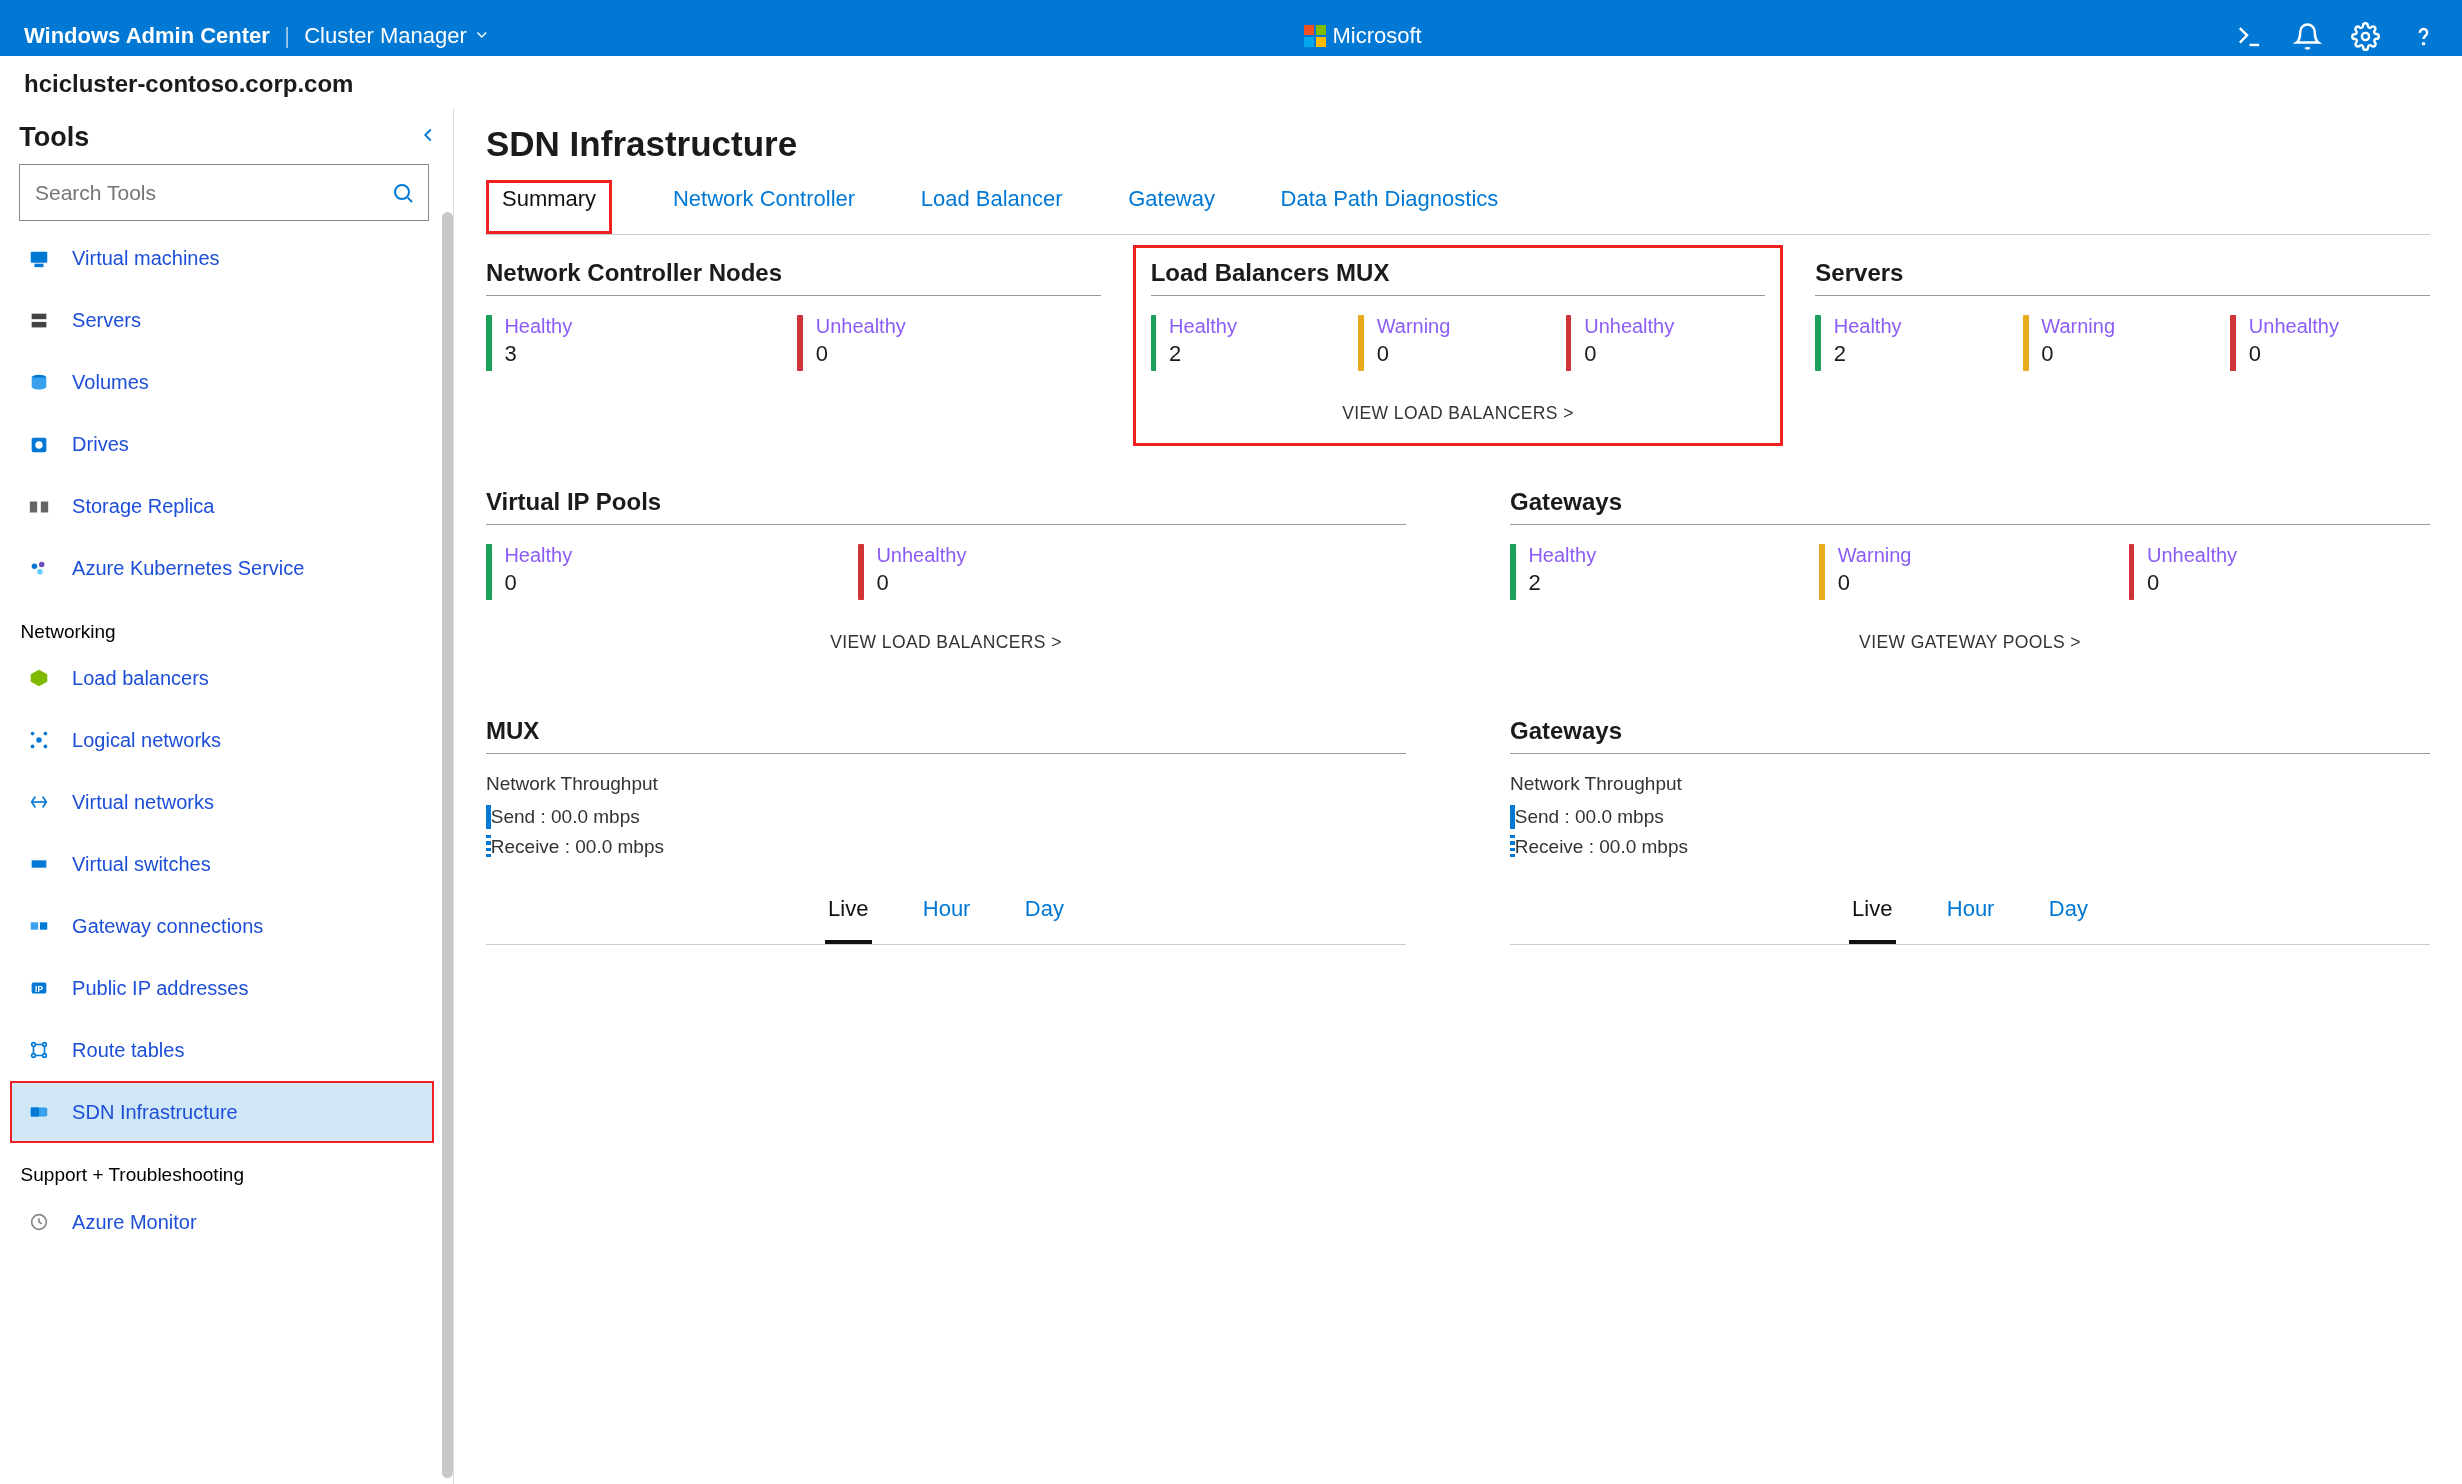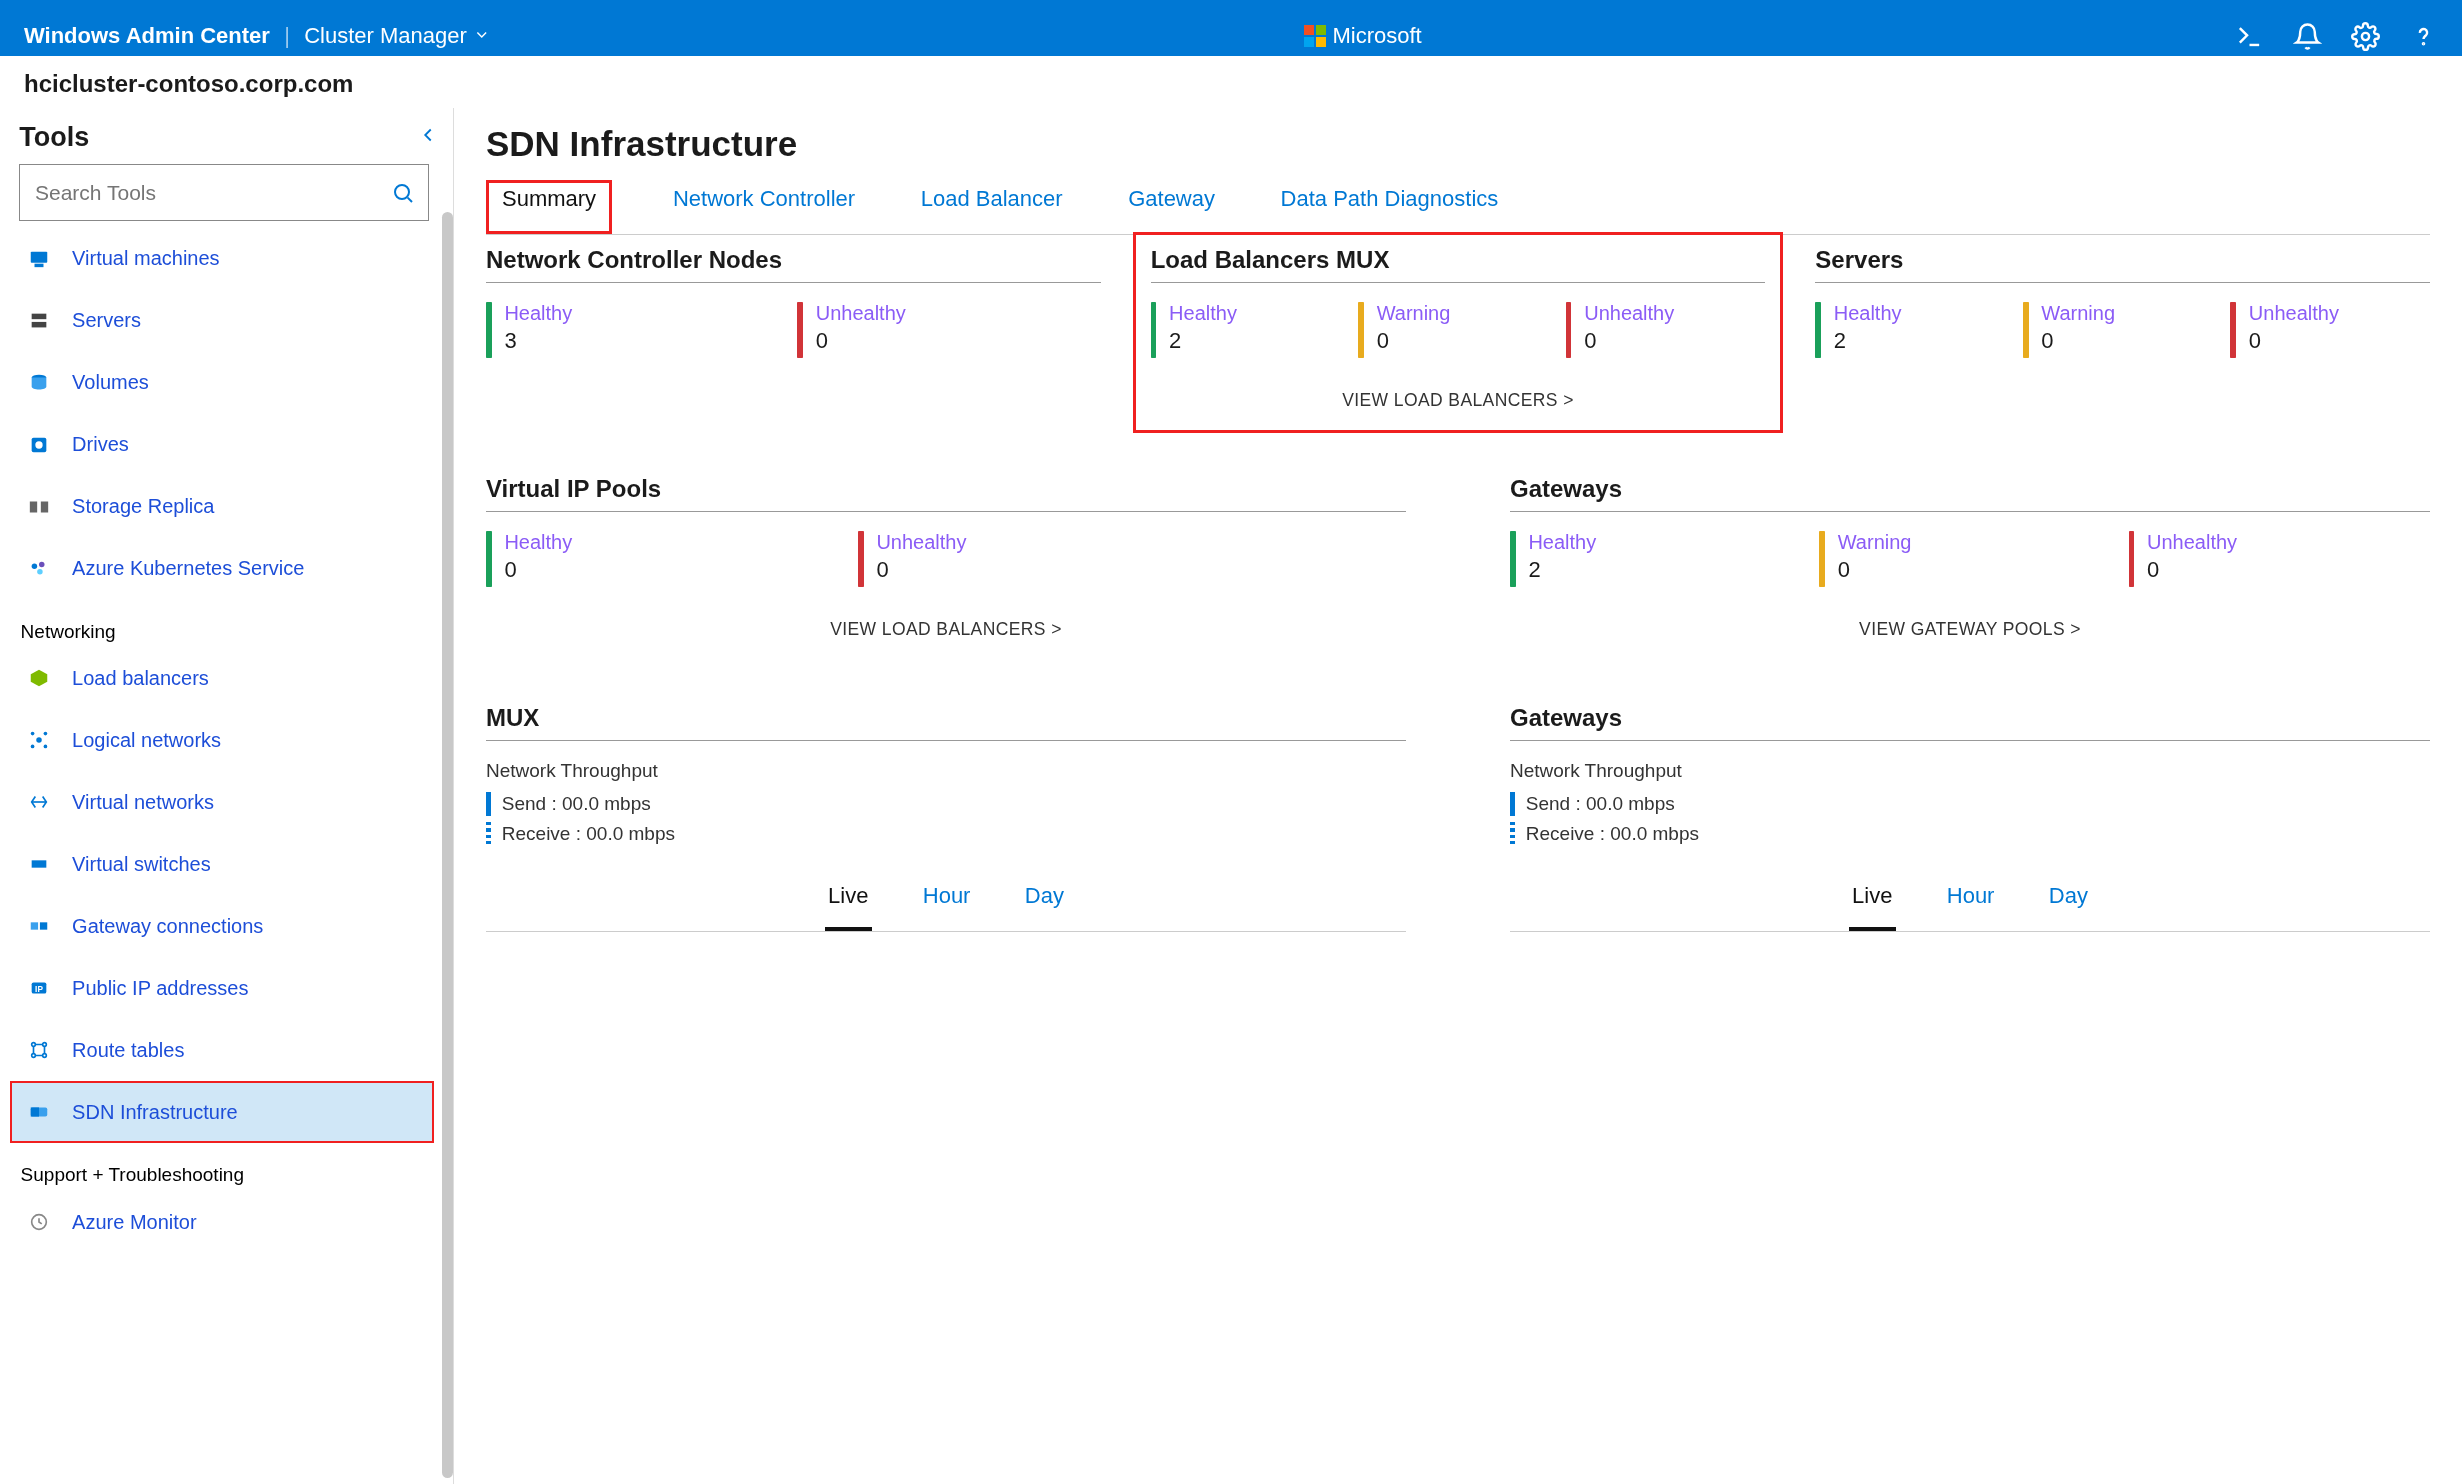--- a/index.html
+++ b/index.html
@@ -109,21 +109,21 @@
   .content { flex:1; padding: 0 32px 0 32px; overflow:hidden; }
   .page-title { font-size:35px; font-weight:600; padding: 16px 0 12.8px 0; }
   .tabs {
     display:flex; gap:56px; border-bottom:0.8px solid #ccc; font-size:22px;
     padding: 3.2px 0 0 0;
   }
   .tabs .tab { padding: 6.4px 4.8px 19px 4.8px; color:var(--ms-blue); cursor:pointer; position:relative; }
   .tabs .tab.active { color:#111; border-bottom: 3.2px solid #111; }
   .tabs .tab.highlight { outline: 3.2px solid var(--highlight-red); outline-offset: -3.2px; padding-left:16px; padding-right:16px; }
 
-  .cards-row { display:flex; gap:50px; margin-top:11px; }
+  .cards-row { display:flex; gap:50px; margin-top:24px; }
 
   .card { flex:1; }
   .card .card-title {
     font-size:24px; font-weight:600; padding-bottom:8px; border-bottom:0.8px solid #999;
     margin-bottom:19px;
   }
   .card.highlight { outline: 3.2px solid var(--highlight-red); padding:11px 14.3px 19px 14.3px; margin:-11px -14.3px -19px -14.3px; }
   .card.narrow .stats { max-width:80%; }
   .stats { display:flex; gap:8px; }
   .stat { flex:1; display:flex; gap:12.8px; }
@@ -135,21 +135,21 @@
   .stat .txt .value { font-size:22px; font-weight:400; margin-top:3.2px; }
 
   .view-link {
     text-align:center; margin-top:32px; font-size:17.5px; letter-spacing:0.4px;
     color:#333;
   }
   .view-link a { color:#333; text-decoration:none; cursor:pointer; }
 
   .throughput-card .card-title { border-bottom:0.8px solid #999; }
   .throughput-card .subhead { font-size:19px; color:#333; margin-bottom:9.6px; }
-  .throughput-card .metric-row { display:flex; align-items:center; gap:11px; font-size:19px; color:#333; margin-bottom:6.4px; }
+  .throughput-card .metric-row { display:flex; align-items:center; font-size:19px; color:#333; margin-bottom:6.4px; }
   .throughput-card .metric-row .bar2 { width:4.8px; height:24px; }
   .throughput-card .metric-row .bar2.solid { background:var(--ms-blue); }
   .throughput-card .metric-row .bar2.dotted { background: repeating-linear-gradient(to bottom, var(--ms-blue) 0 3.2px, transparent 3.2px 6.4px); }
   .time-tabs { display:flex; gap:48px; justify-content:center; margin-top:32px; font-size:22px; border-bottom:0.8px solid #ccc; padding-bottom:0; }
   .time-tabs .ttab { padding: 4.8px 3.2px 17.5px 3.2px; color:var(--ms-blue); cursor:pointer; position:relative; }
   .time-tabs .ttab.active { color:#111; border-bottom:4px solid #111; }
 
   .col2-row { display:flex; gap:104px; }
   .col2-row > div { flex:1; }
 </style>

